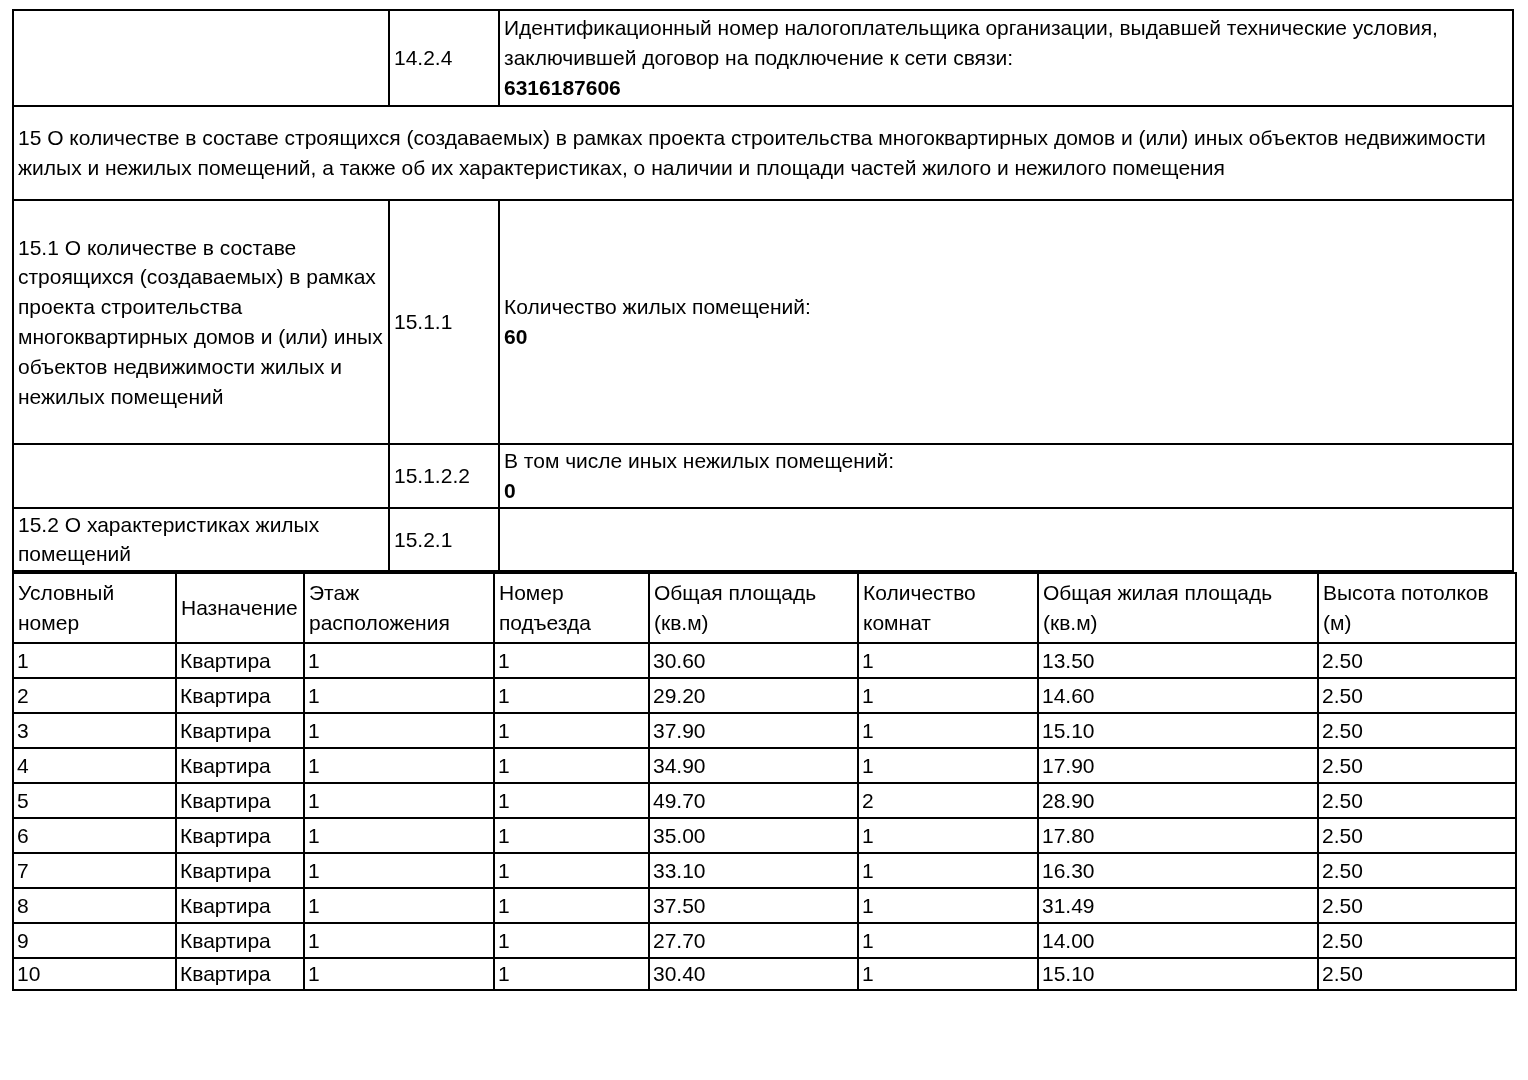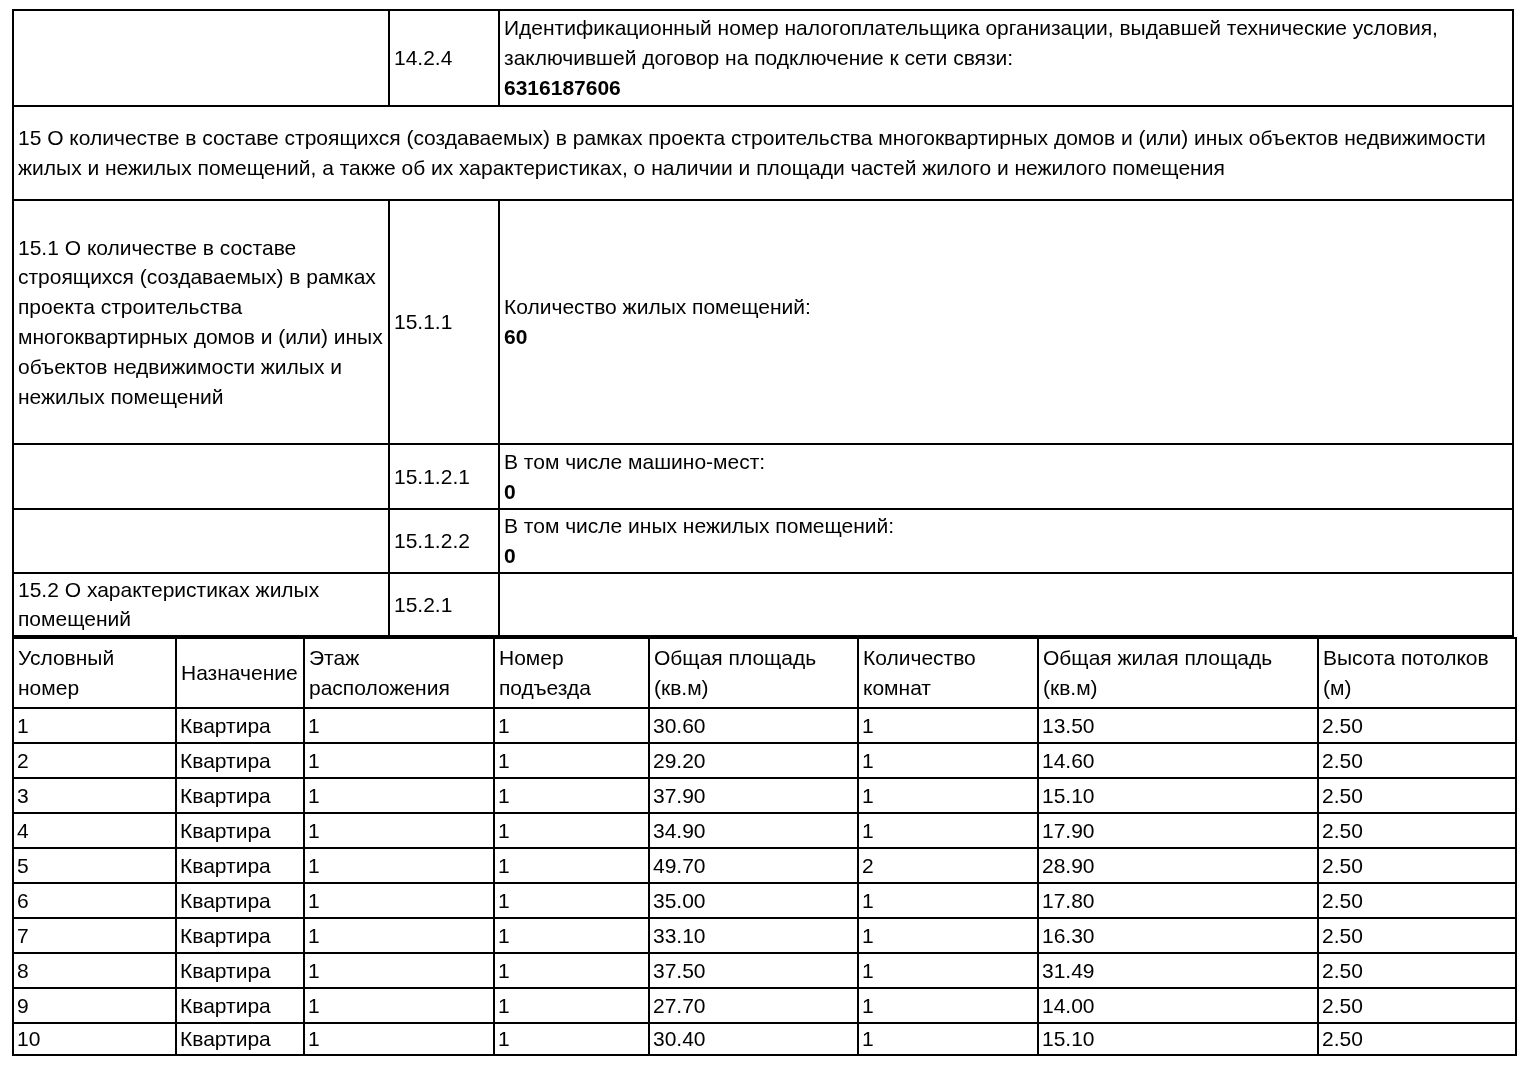--- a/index.html
+++ b/index.html
@@ -60,28 +60,20 @@
     </tr>
     <tr style="height:94px">
       <td colspan="3">15 О количестве в составе строящихся (создаваемых) в рамках проекта строительства многоквартирных домов и (или) иных объектов недвижимости жилых и нежилых помещений, а также об их характеристиках, о наличии и площади частей жилого и нежилого помещения</td>
     </tr>
     <tr style="height:244px">
       <td>15.1 О количестве в составе строящихся (создаваемых) в рамках проекта строительства многоквартирных домов и (или) иных объектов недвижимости жилых и нежилых помещений</td>
       <td class="code-cell">15.1.1</td>
       <td>
         <div>Количество жилых помещений:</div>
         <div class="val">60</div>
-      </td>
-    </tr>
-    <tr style="height:65px">
-      <td class="empty-cell"></td>
-      <td class="code-cell">15.1.2.1</td>
-      <td>
-        <div>В том числе машино-мест:</div>
-        <div class="val">0</div>
       </td>
     </tr>
     <tr style="height:58px">
       <td class="empty-cell"></td>
       <td class="code-cell">15.1.2.2</td>
       <td>
         <div>В том числе иных нежилых помещений:</div>
         <div class="val">0</div>
       </td>
     </tr>

